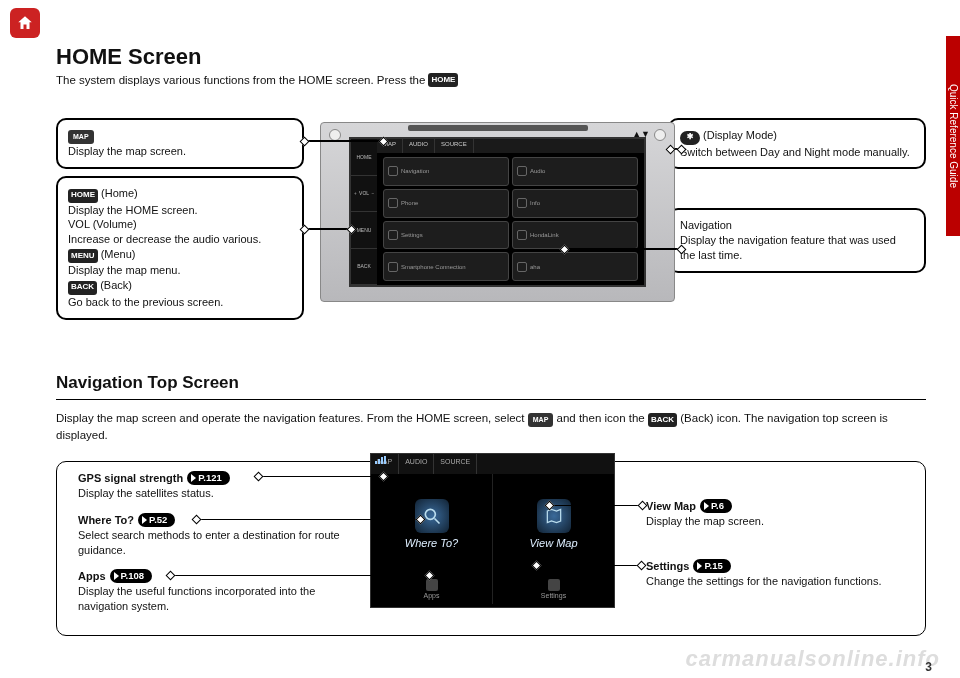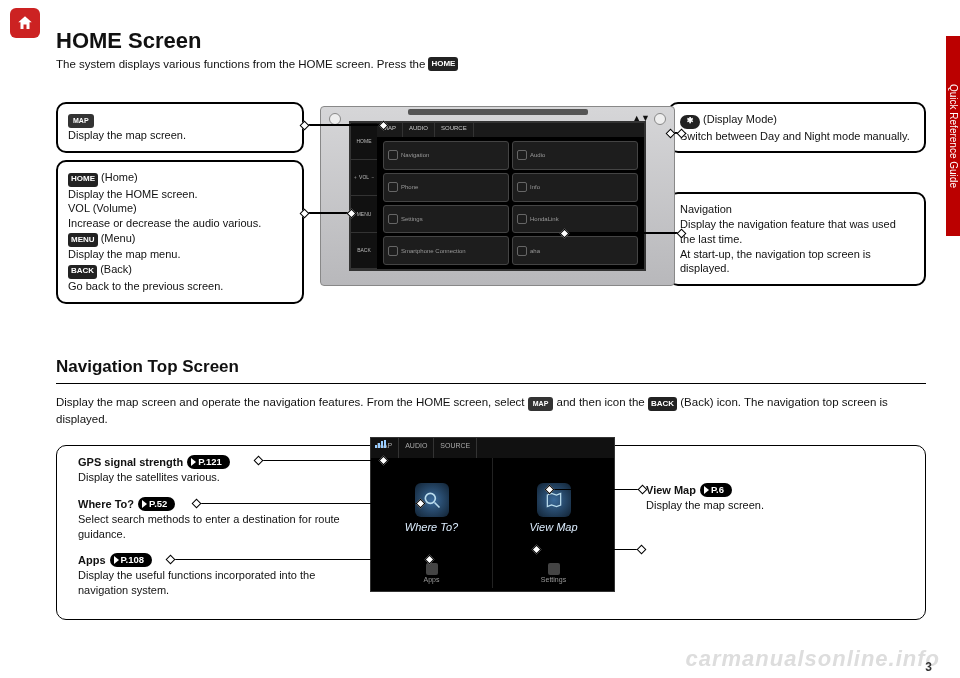--- a/index.html
+++ b/index.html
@@ -3,21 +3,21 @@
   <meta charset="utf-8">
   <style>
     * { box-sizing: border-box; margin: 0; padding: 0; }
     body { font-family: Arial, Helvetica, sans-serif; font-size: 11.5px; color: #111; width: 960px; height: 678px; position: relative; background: #fff; }
 
     .home-btn { position: absolute; top: 8px; left: 10px; width: 30px; height: 30px; background: #c22; border-radius: 6px; display: flex; align-items: center; justify-content: center; color: #fff; font-size: 16px; }
     .home-btn svg { width: 18px; height: 18px; fill: #fff; }
 
     .side-tab { position: absolute; right: 0; top: 36px; width: 14px; height: 200px; background: #b00; color: #fff; writing-mode: vertical-rl; text-orientation: mixed; font-size: 10px; display: flex; align-items: center; justify-content: center; padding: 5px 0; }
 
-    .content { position: absolute; left: 56px; top: 28px; width: 870px; }
+    .content { position: absolute; left: 56px; top: 44px; width: 870px; }
 
     h1.hs { font-size: 22px; font-weight: 700; margin-bottom: 2px; }
     .intro { font-size: 11.5px; line-height: 1.4; margin-bottom: 30px; display: flex; align-items: center; flex-wrap: wrap; gap: 3px; }
 
     .inline-icon { display: inline-flex; align-items: center; justify-content: center; background: #222; color: #fff; border-radius: 3px; padding: 1px 3px; font-size: 8px; font-weight: bold; min-width: 20px; height: 14px; }
     .inline-icon.map { background: #333; font-size: 7px; padding: 1px 5px; }
     .inline-icon.round { border-radius: 8px; }
 
     .pref { display: inline-flex; align-items: center; background: #000; color: #fff; border-radius: 10px; padding: 1px 8px 1px 4px; font-size: 9.5px; font-weight: bold; margin-left: 4px; }
     .pref::before { content: ""; width: 0; height: 0; border-top: 4px solid transparent; border-bottom: 4px solid transparent; border-left: 5px solid #fff; margin-right: 2px; }
@@ -140,21 +140,20 @@
 
     <div class="callout c-dm">
       <span class="inline-icon round">✱</span>
       <span>(Display Mode)</span><br>
       <span>Switch between Day and Night mode manually.</span>
     </div>
 
     <div class="callout c-nav">
       <span class="kw">Navigation</span><br>
       <span>Display the navigation feature that was used the last time.</span><br>
-      <span>At start-up, the navigation top screen is displayed.</span>
     </div>
 
     <div class="device">
       <div class="device-outer">
         <div class="device-top"></div>
         <div class="dev-knob l"></div>
           <div class="dev-knob r"></div>
           <div class="dev-tri">▲▼</div>
         <div class="device-inner">
           <div class="dev-side">
@@ -235,33 +234,37 @@
         </div>
       </div>
       <div class="navfoot">
         <div class="nf">Apps</div>
         <div class="nf">Settings</div>
       </div>
     </div>
 
     <div class="item i-gps">
       <span class="t">GPS signal strength</span><span class="pref">P.121</span><br>
-      <span>Display the satellites various.</span>
+      <span>Display the satellites status.</span>
     </div>
     <div class="item i-where">
       <span class="t">Where To?</span><span class="pref">P.52</span><br>
       <span>Select search methods to enter a destination for route guidance.</span>
     </div>
     <div class="item i-apps">
       <span class="t">Apps</span><span class="pref">P.108</span><br>
       <span>Display the useful functions incorporated into the navigation system.</span>
     </div>
     <div class="item i-view">
       <span class="t">View Map</span><span class="pref">P.6</span><br>
       <span>Display the map screen.</span>
+    </div>
+    <div class="item i-set">
+      <span class="t">Settings</span><span class="pref">P.15</span><br>
+      <span>Change the settings for the navigation functions.</span>
     </div>
 
     <div class="lead2 dot lg"></div>
     <div class="lead2 dot lw"></div>
     <div class="lead2 dot la"></div>
     <div class="lead2 dot lv"></div>
     <div class="lead2 dot ls"></div>
   </div>
 
 </div>

